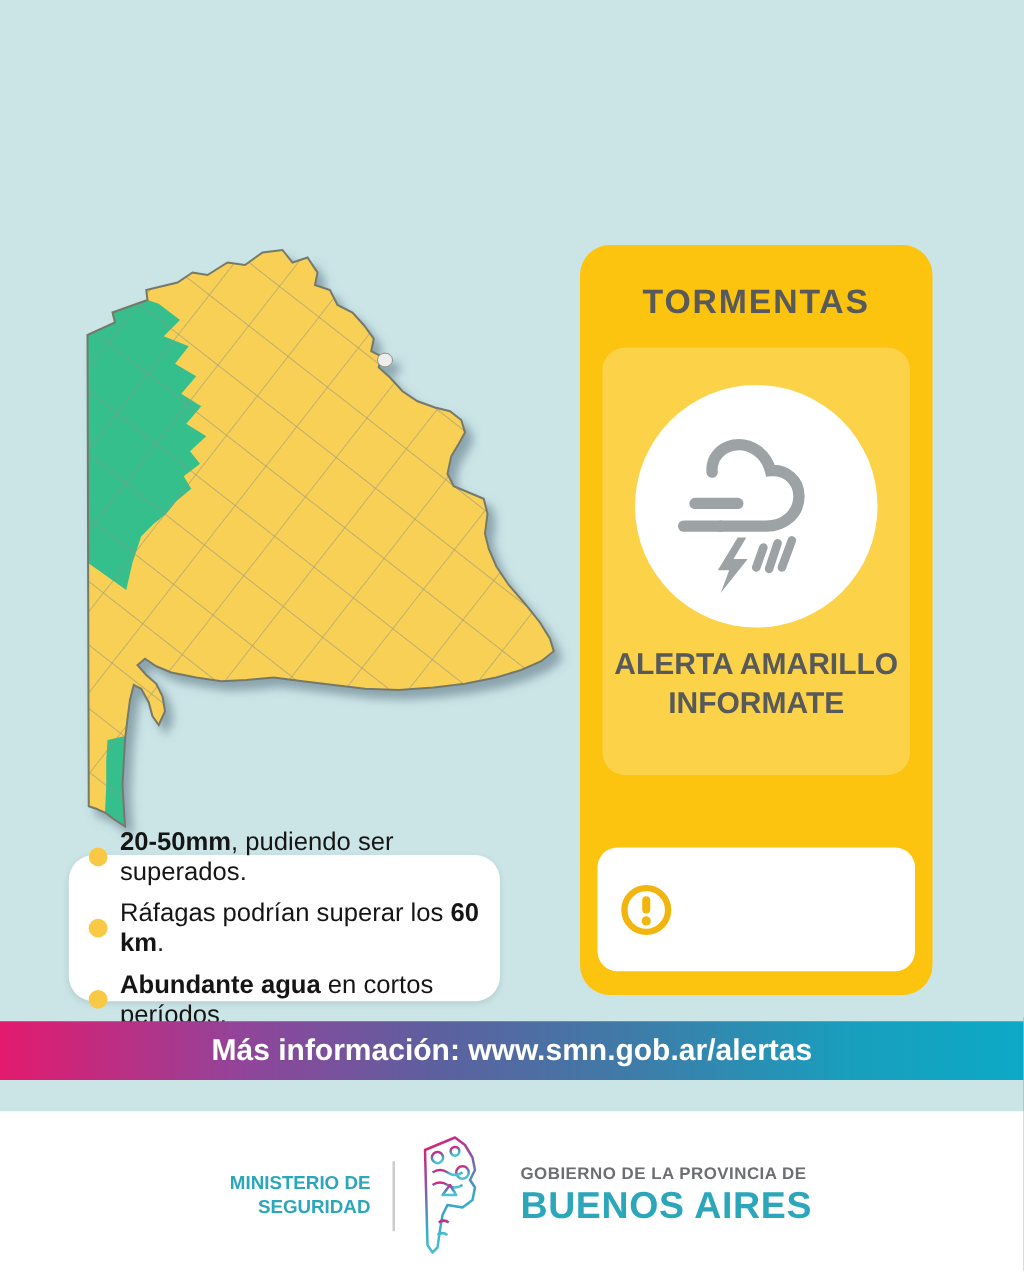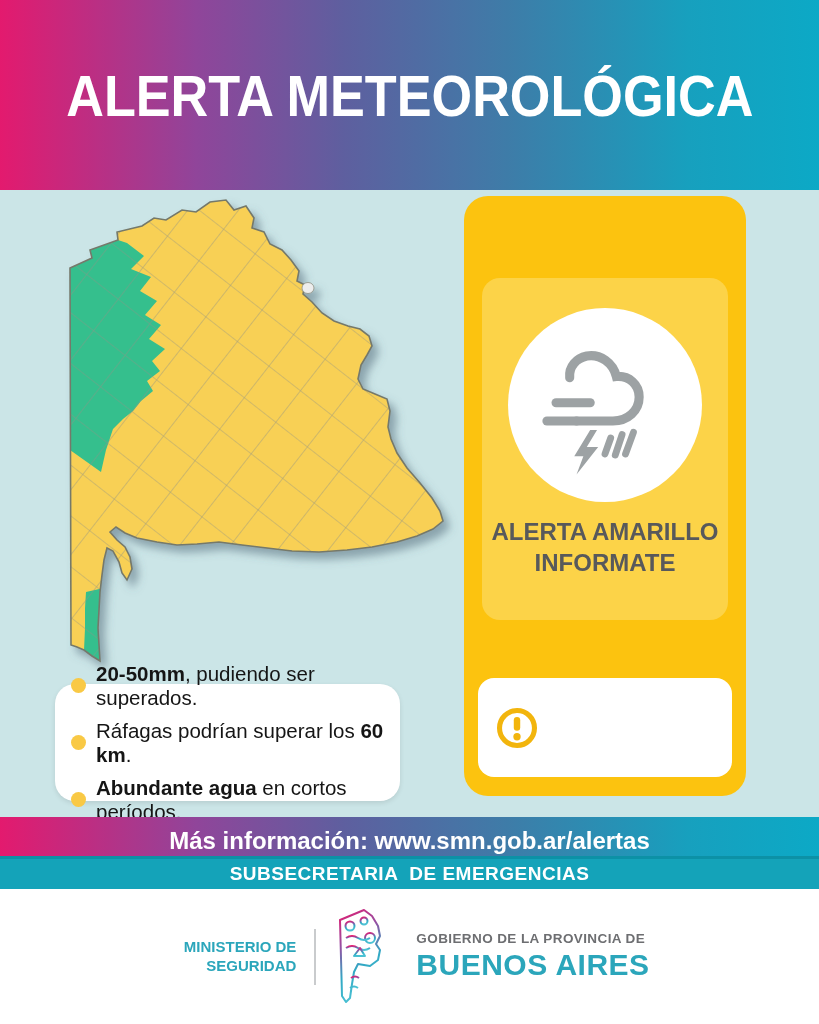--- a/index.html
+++ b/index.html
@@ -64,23 +64,20 @@
   .divider{width:2px;height:56px;background:#C9CBCD;}
   .gov-block{line-height:1.05;}
   .gov-line1{color:var(--text-gray);font-size:13.5px;font-weight:800;letter-spacing:.4px;}
   .gov-line2{color:var(--brand-teal);font-size:30px;font-weight:800;letter-spacing:.5px;margin-top:3px;}
 </style>
 </head>
 <body>
 
 <div class="canvas">
 
-  <div class="header">
-    <h1>ALERTA METEOROLÓGICA</h1>
-  </div>
 
   <svg class="map-svg" viewBox="62 192 412 492">
     <defs>
       <clipPath id="prov-clip">
           <path d="M74,268 L96,258 L94,250 L122,240 L121,232 L146,226 L158,218 L170,220 L186,210 L200,212 L214,202 L230,200 L238,210 L250,206 L258,218 L256,228 L268,232 L274,244 L286,250 L295,260 L303,271 L301,281 L309,285 L307,294 L316,302 L326,313 L338,321 L352,326 L364,329 L373,336 L376,346 L371,355 L365,365 L362,379 L367,389 L379,394 L391,399 L394,411 L392,427 L395,439 L401,453 L411,468 L424,483 L436,498 L444,511 L447,521 L437,529 L421,536 L401,542 L376,547 L351,550 L323,552 L296,551 L271,548 L246,545 L223,542 L201,544 L181,545 L161,542 L141,538 L129,533 L120,527 L114,532 L121,540 L129,547 L134,557 L136,569 L131,580 L126,573 L123,562 L117,551 L111,548 L108,560 L106,575 L104,592 L103,610 L102,628 L103,645 L104,661 L96,656 L88,650 L81,647 L75,645 Z"></path>
         </clipPath>
       <pattern id="dept-grid" width="40" height="40" patternUnits="userSpaceOnUse" patternTransform="rotate(38)">
         <path d="M0,0 H40 M0,0 V40" stroke="#8F9184" stroke-width="1.1" fill="none" opacity="0.75"></path>
       </pattern>
       <filter id="map-shadow" x="-10%" y="-10%" width="125%" height="125%">
@@ -98,20 +95,21 @@
         <rect x="62" y="192" width="412" height="492" fill="url(#dept-grid)"></rect>
       </g>
 
       <path d="M74,268 L96,258 L94,250 L122,240 L121,232 L146,226 L158,218 L170,220 L186,210 L200,212 L214,202 L230,200 L238,210 L250,206 L258,218 L256,228 L268,232 L274,244 L286,250 L295,260 L303,271 L301,281 L309,285 L307,294 L316,302 L326,313 L338,321 L352,326 L364,329 L373,336 L376,346 L371,355 L365,365 L362,379 L367,389 L379,394 L391,399 L394,411 L392,427 L395,439 L401,453 L411,468 L424,483 L436,498 L444,511 L447,521 L437,529 L421,536 L401,542 L376,547 L351,550 L323,552 L296,551 L271,548 L246,545 L223,542 L201,544 L181,545 L161,542 L141,538 L129,533 L120,527 L114,532 L121,540 L129,547 L134,557 L136,569 L131,580 L126,573 L123,562 L117,551 L111,548 L108,560 L106,575 L104,592 L103,610 L102,628 L103,645 L104,661 L96,656 L88,650 L81,647 L75,645 Z" fill="none" stroke="#75796B" stroke-width="1.6"></path>
 
       <ellipse cx="312" cy="288" rx="6" ry="5.5" fill="#EDEDED" stroke="#8E9184" stroke-width="0.8"></ellipse>
     </g>
   </svg>
 
   <div class="alert-card">
+    <div class="alert-title">TORMENTAS</div>
 
     <div class="inner-box">
       <div class="icon-circle">
         <svg width="148" height="148" viewBox="0 0 130 130">
           <g stroke="#9DA2A4" stroke-width="8" stroke-linecap="round" fill="none">
             <path d="M34,41 C33,31 40,24 49,22 C61,20 72,28 75,40 C86,39 95,47 95,58 C95,70 85,79 72,79 L40,79"></path>
             <path d="M22,63 H52"></path>
             <path d="M14,79 H40"></path>
           </g>
           <path d="M52,87 L38,110 H46 L40,126 L59,102 H49 L58,87 Z" fill="#9DA2A4"></path>
@@ -148,23 +146,20 @@
     </div>
     <div class="detail-item">
       <span class="dot"></span>
       <span><b>Abundante agua</b><span> en cortos períodos.</span></span>
     </div>
   </div>
 
   <div class="info-bar">
     <span>Más información: www.smn.gob.ar/alertas</span>
   </div>
-  <div class="sub-bar">
-    <span style="white-space:pre">SUBSECRETARIA  DE EMERGENCIAS</span>
-  </div>
 
   <div class="footer">
     <div class="ministry">
       <div>MINISTERIO DE</div>
       <div>SEGURIDAD</div>
     </div>
     <div class="divider"></div>
     <svg width="64" height="106" viewBox="0 0 64 106">
       <defs>
         <linearGradient id="logo-grad" x1="0" y1="0" x2="0.3" y2="1">

